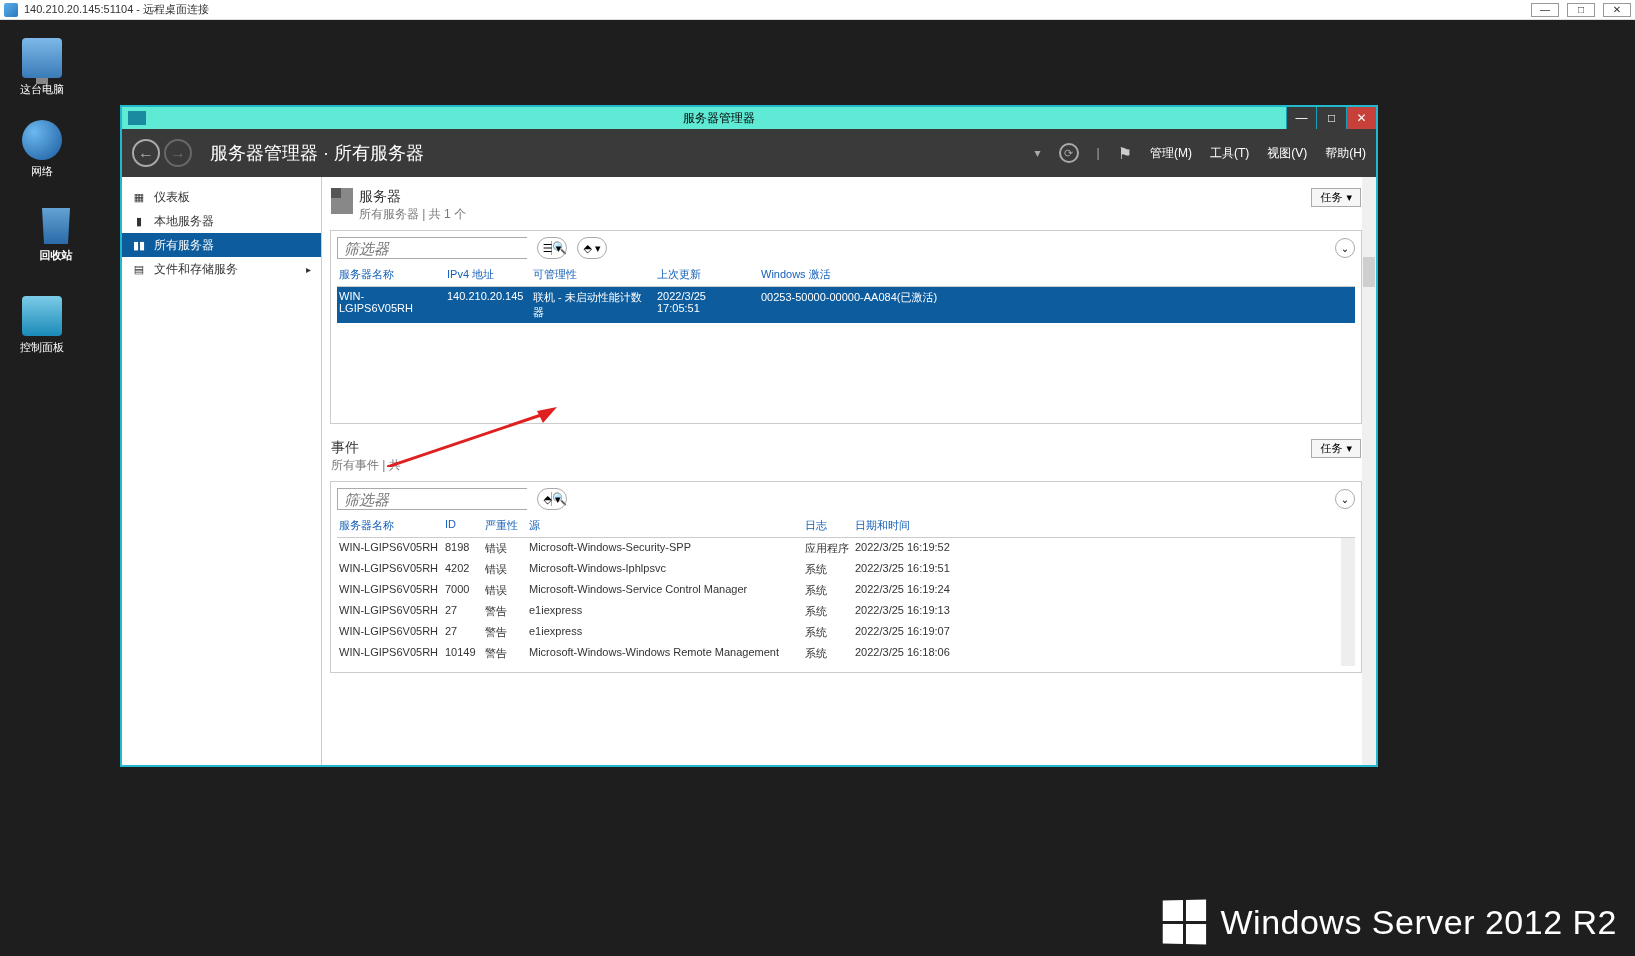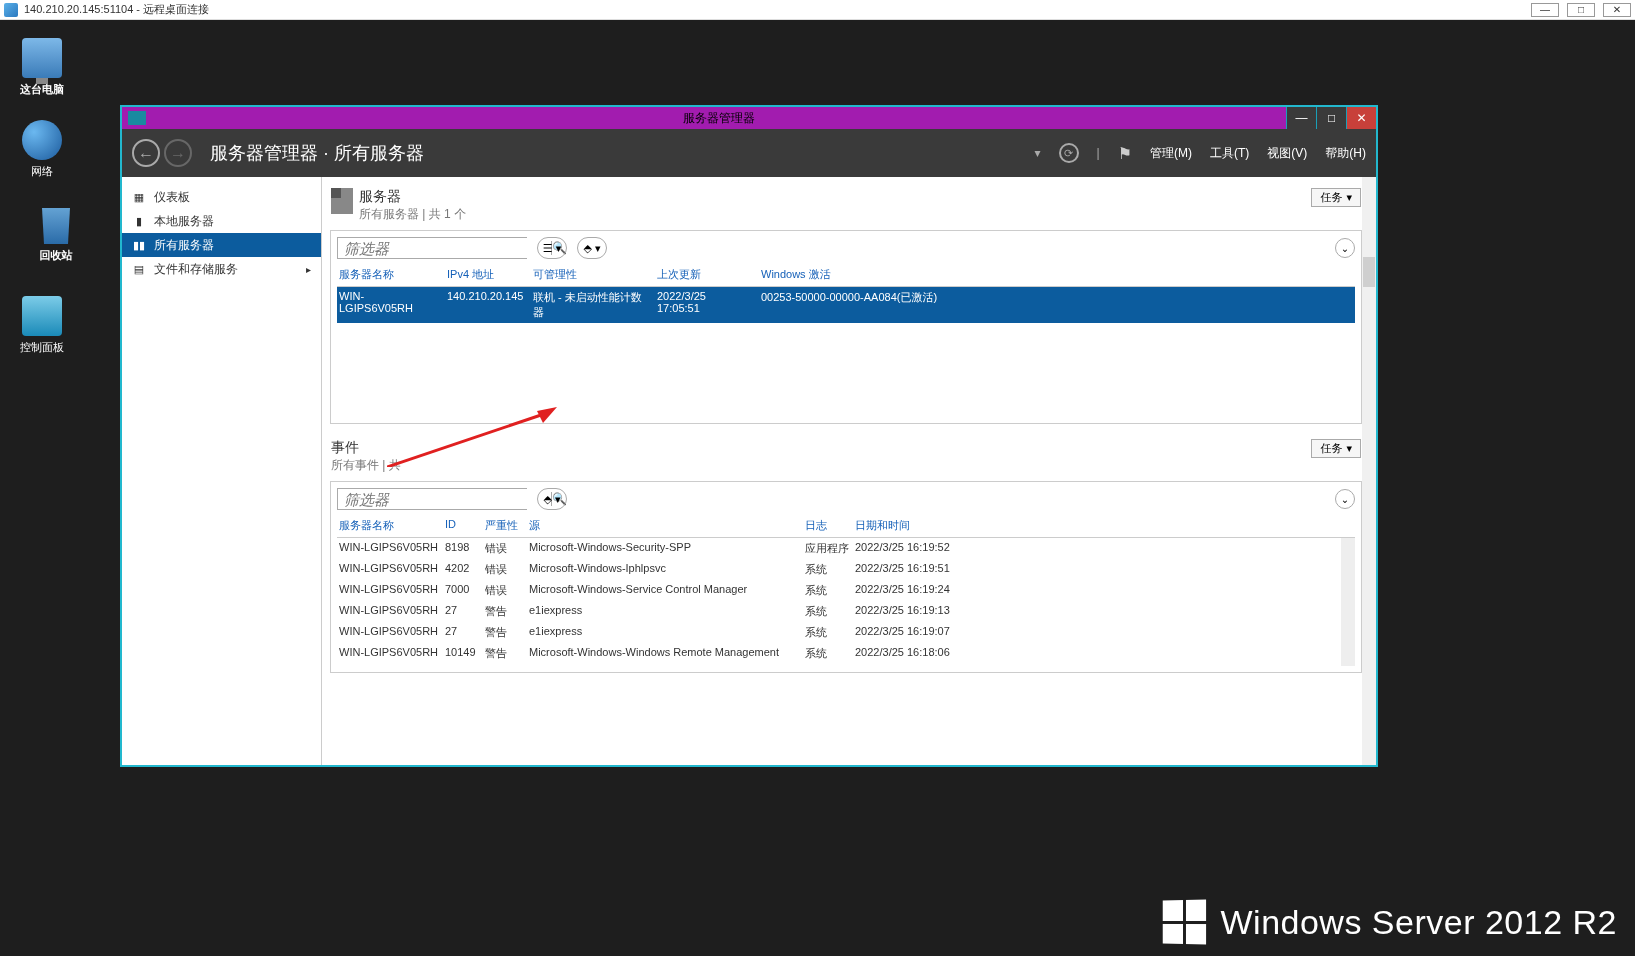--- a/index.html
+++ b/index.html
@@ -16,21 +16,21 @@
 .desk-icon { position: absolute; width: 72px; text-align: center; color: #fff; font-size: 11px; }
 .desk-icon .ico { width: 40px; height: 40px; margin: 0 auto 4px; }
 .ico-pc { background: linear-gradient(#7db8e8,#3a7bb8); border-radius: 4px; position: relative; }
 .ico-pc::after { content:""; position:absolute; bottom:-6px; left:14px; width:12px; height:6px; background:#888; }
 .ico-net { background: radial-gradient(circle at 30% 30%, #6bb8f0, #1b5a9c); border-radius: 50%; }
 .ico-bin { background: linear-gradient(#6aa8d8,#2a6ba8); clip-path: polygon(15% 10%, 85% 10%, 80% 100%, 20% 100%); }
 .ico-cp { background: linear-gradient(#7ccce8,#1a8ab8); border-radius: 4px; }
 
 
 .sm-window { position: absolute; left: 120px; top: 85px; width: 1258px; height: 662px; background: #fff; border: 2px solid #22b8ce; }
-.sm-titlebar { height: 22px; background: #a21caf; display: flex; align-items: center; color: #000; font-size: 12px; }
+.sm-titlebar { height: 22px; background: #5eead4; display: flex; align-items: center; color: #000; font-size: 12px; }
 .sm-titlebar .ti { width: 18px; height: 14px; background: #1a8aa0; margin: 0 6px; }
 .sm-titlebar .ttext { flex: 1; text-align: center; }
 .sm-tctrls { display: flex; }
 .sm-tctrl { width: 30px; height: 22px; display:flex; align-items:center; justify-content:center; font-size: 12px; border-left: 1px solid #1aa0b8; }
 .sm-tctrl.min { background:#3a3a3a; color:#fff; }
 .sm-tctrl.max { background:#3a3a3a; color:#fff; }
 .sm-tctrl.close { background:#c8403a; color:#fff; }
 
 .sm-header { height: 48px; background: #3a3a3a; display: flex; align-items: center; color: #fff; padding: 0 10px; }
 .nav-btn { width: 28px; height: 28px; border: 2px solid #aaa; border-radius: 50%; display:flex; align-items:center; justify-content:center; margin-right:4px; color:#aaa; font-size:16px; }
@@ -104,21 +104,21 @@
   <span>140.210.20.145:51104 - 远程桌面连接</span>
   <span class="rdp-ctrls">
     <span class="rdp-ctrl">—</span>
     <span class="rdp-ctrl">□</span>
     <span class="rdp-ctrl">✕</span>
   </span>
 </div>
 
 <div class="desktop">
 
-  <div class="desk-icon" style="left:6px; top:18px;font-weight:bold;">
+  <div class="desk-icon" style="left:6px; top:18px;">
     <div class="ico ico-pc"></div>
     <span>这台电脑</span>
   </div>
   <div class="desk-icon" style="left:6px; top:100px;">
     <div class="ico ico-net"></div>
     <span>网络</span>
   </div>
   <div class="desk-icon" style="left:20px; top:184px;font-weight:bold;">
     <div class="ico ico-bin"></div>
     <span>回收站</span>

